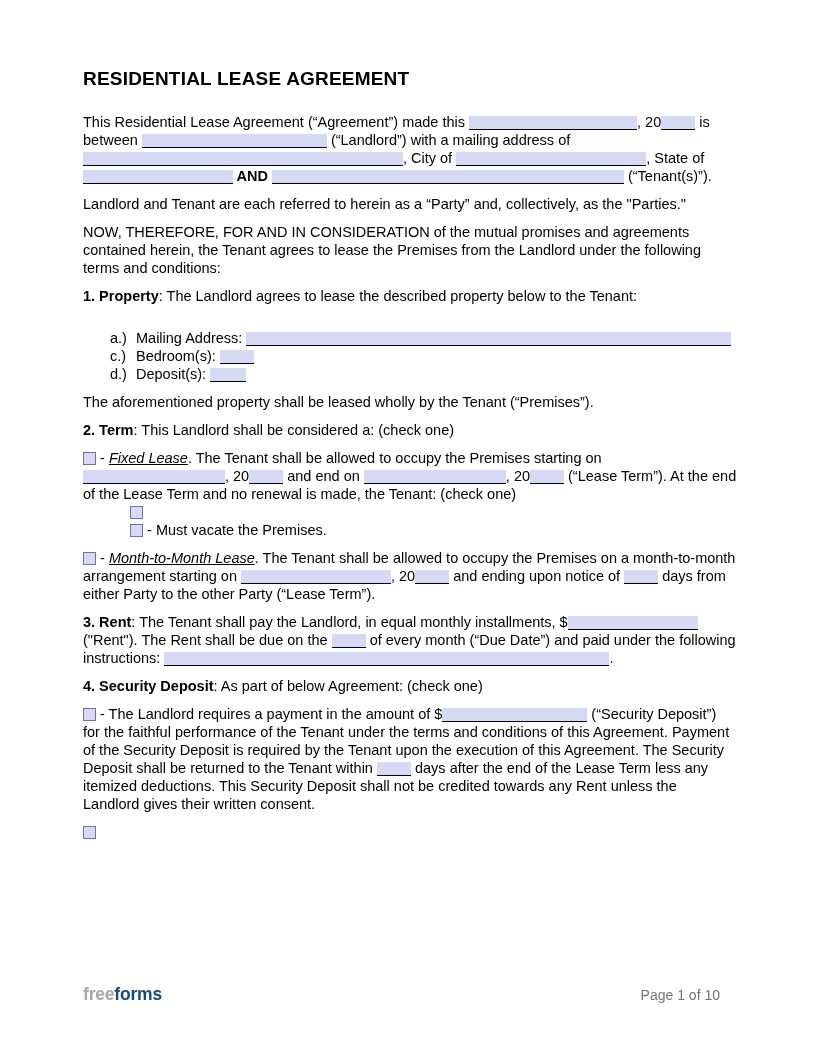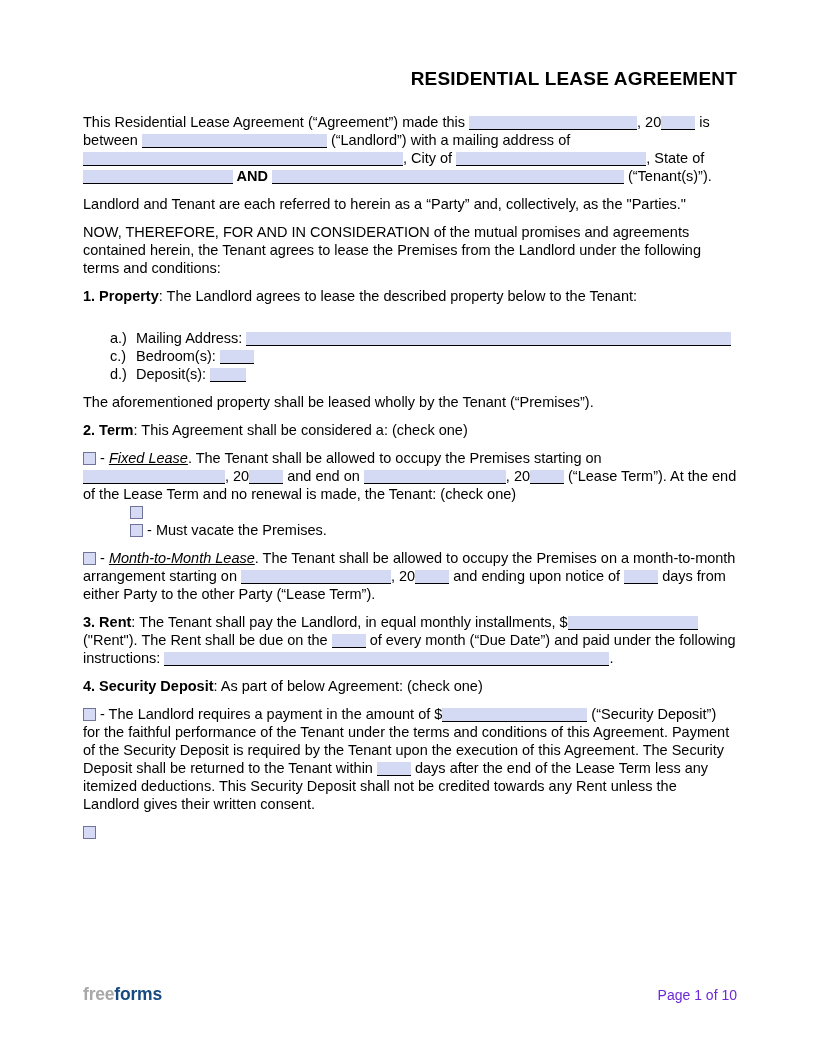--- a/index.html
+++ b/index.html
@@ -8,21 +8,21 @@
     background: #ffffff;
     font-family: "Liberation Sans", sans-serif;
     font-size: 14.5px;
     line-height: 18px;
     color: #000;
   }
   .page { position: relative; width: 819px; height: 1044px; overflow: hidden; }
   .content { padding: 67px 82px 0 83px; }
   h1.doc-title {
     font-size: 19px; line-height: 23px; font-weight: bold;
-    text-align: right; margin: 0 0 23px 0; letter-spacing: 0.2px;
+    text-align: left; margin: 0 0 23px 0; letter-spacing: 0.2px;
   }
   p { margin: 10px 0 0 0; }
   b { font-weight: bold; }
   .lease-name { font-style: italic; text-decoration: underline; text-align: right; }
   .blank {
     display: inline-block;
     height: 13px;
     background: var(--field_bg, #d4d9f4);
     border-bottom: 1.6px solid var(--underline, #000000);
     vertical-align: -3px;
@@ -36,27 +36,27 @@
   }
   .cb.light {
     background: var(--checkbox_light_fill, #eef0fa);
     border-color: var(--checkbox_light_border, #8487ad);
   }
   .prop-list { margin-top: 24px; }
   .prop-item { margin: 0 0 0 27px; }
   .item-label { display: inline-block; width: 26px; }
   .sub-option { margin-left: 47px; padding-left: 18px; text-indent: -18px; }
   .footer {
-    position: absolute; left: 83px; right: 82px; top: 958px;
+    position: absolute; left: 83px; right: 99px; top: 958px;
     display: flex; justify-content: space-between; align-items: baseline;
   }
   .logo { font-size: 17.5px; font-weight: bold; letter-spacing: -0.2px; }
   .logo-free { color: var(--logo_free_color, #a8a8a8); }
   .logo-forms { color: var(--logo_forms_color, #164a80); }
-  .page-num { font-size: 14px; color: #6d28d9; margin-top: 28px; }
+  .page-num { font-size: 14px; color: #737373; margin-top: 28px; }
 </style>
 </head>
 <body>
 
 <div class="page">
   <div class="content">
 
     <h1 class="doc-title">RESIDENTIAL LEASE AGREEMENT</h1>
 
     <p><span>This Residential Lease Agreement (“Agreement”) made this </span><span class="blank" style="width:168px"></span><span>, 20</span><span class="blank" style="width:34px"></span><span> is between </span><span class="blank" style="width:185px"></span><span> (“Landlord”) with a mailing address of </span><span class="blank" style="width:320px"></span><span>, City of </span><span class="blank" style="width:190px"></span><span>, State of </span><span class="blank" style="width:150px"></span><b> AND </b><span class="blank" style="width:352px"></span><span> (“Tenant(s)”).</span></p>
@@ -68,21 +68,21 @@
     <p><b>1. Property</b><span>: The Landlord agrees to lease the described property below to the Tenant:</span></p>
 
     <div class="prop-list">
       <div class="prop-item"><span class="item-label">a.)</span><span>Mailing Address: </span><span class="blank" style="width:485px"></span></div>
       <div class="prop-item"><span class="item-label">c.)</span><span>Bedroom(s): </span><span class="blank" style="width:34px"></span></div>
       <div class="prop-item"><span class="item-label">d.)</span><span>Deposit(s): </span><span class="blank" style="width:36px"></span></div>
     </div>
 
     <p>The aforementioned property shall be leased wholly by the Tenant (“Premises”).</p>
 
-    <p><b>2. Term</b><span>: This Agreement shall be considered a: (check one)</span></p>
+    <p><b>2. Term</b><span>: This Landlord shall be considered a: (check one)</span></p>
 
     <p><span class="cb"></span><span> - </span><span class="lease-name">Fixed Lease</span><span>. The Tenant shall be allowed to occupy the Premises starting on </span><span class="blank" style="width:142px"></span><span>, 20</span><span class="blank" style="width:34px"></span><span> and end on </span><span class="blank" style="width:142px"></span><span>, 20</span><span class="blank" style="width:34px"></span><span> (“Lease Term”). At the end of the Lease Term and no renewal is made, the Tenant: (check one)</span></p>
 
     <div class="sub-option"><span class="cb"></span></div>
     <div class="sub-option"><span class="cb"></span><span> - Must vacate the Premises.</span></div>
 
     <p><span class="cb"></span><span> - </span><span class="lease-name">Month-to-Month Lease</span><span>. The Tenant shall be allowed to occupy the Premises on a month-to-month arrangement starting on </span><span class="blank" style="width:150px"></span><span>, 20</span><span class="blank" style="width:34px"></span><span> and ending upon notice of </span><span class="blank" style="width:34px"></span><span> days from either Party to the other Party (“Lease Term”).</span></p>
 
     <p><b>3. Rent</b><span>: The Tenant shall pay the Landlord, in equal monthly installments, $</span><span class="blank" style="width:130px"></span><span> ("Rent"). The Rent shall be due on the </span><span class="blank" style="width:34px"></span><span> of every month (“Due Date”) and paid under the following instructions: </span><span class="blank" style="width:445px"></span><span>.</span></p>
 

